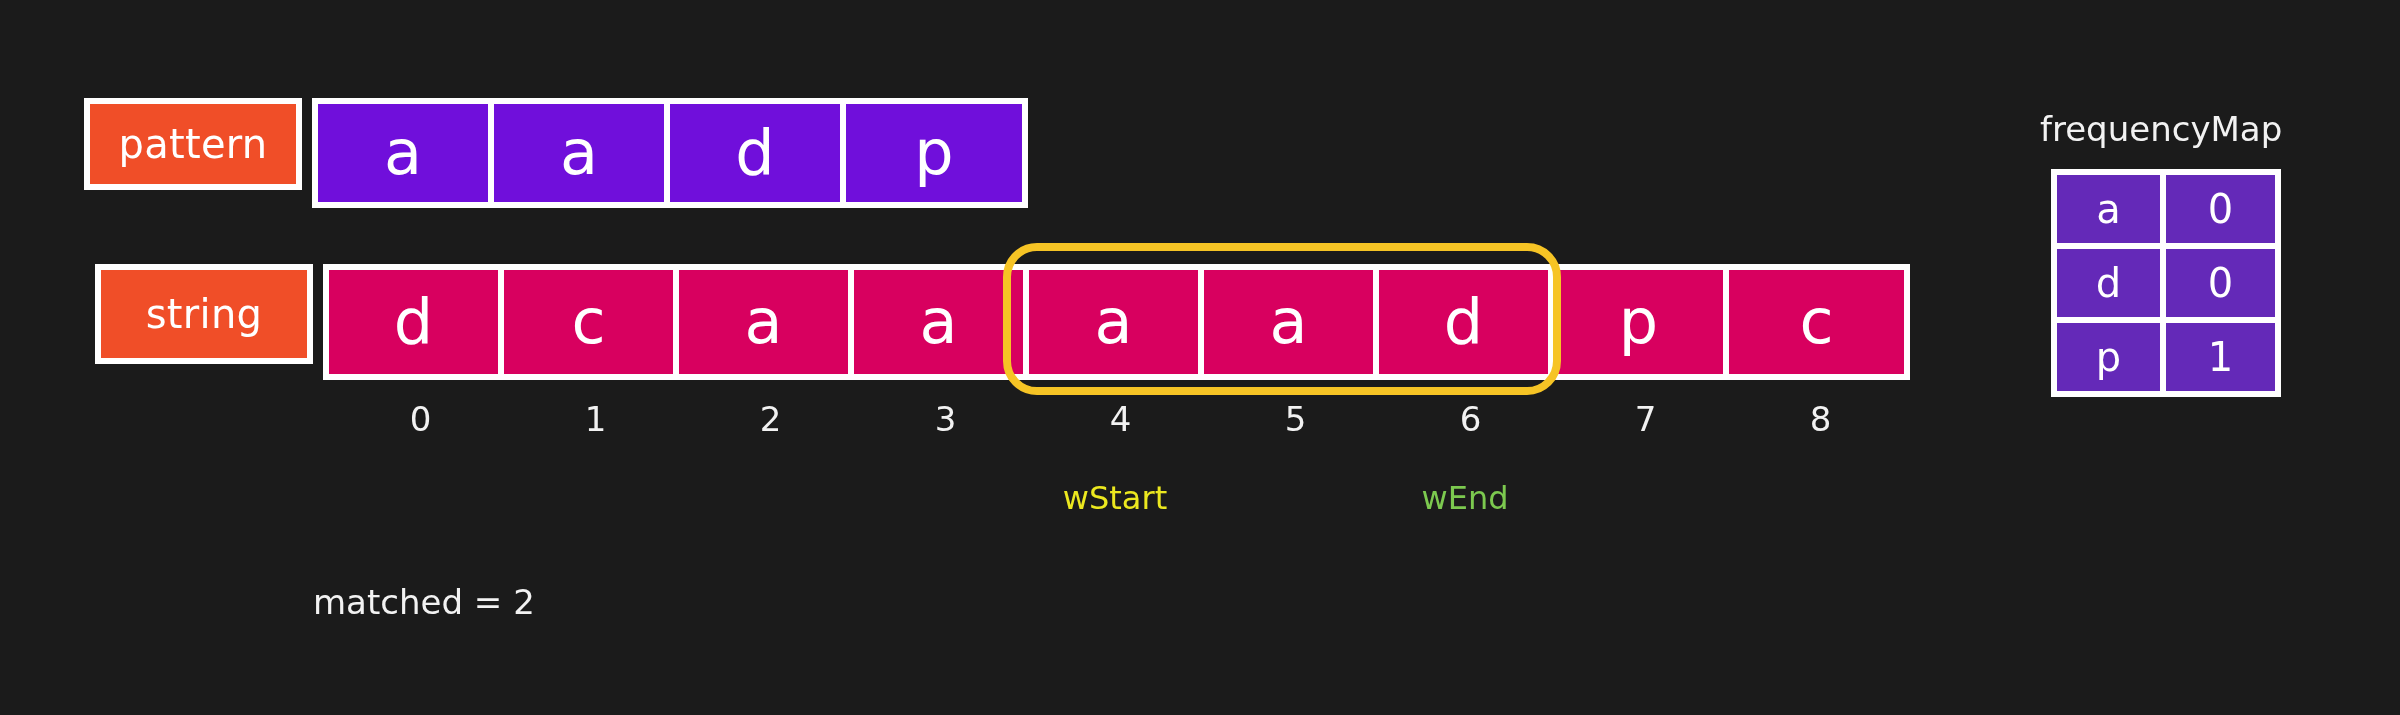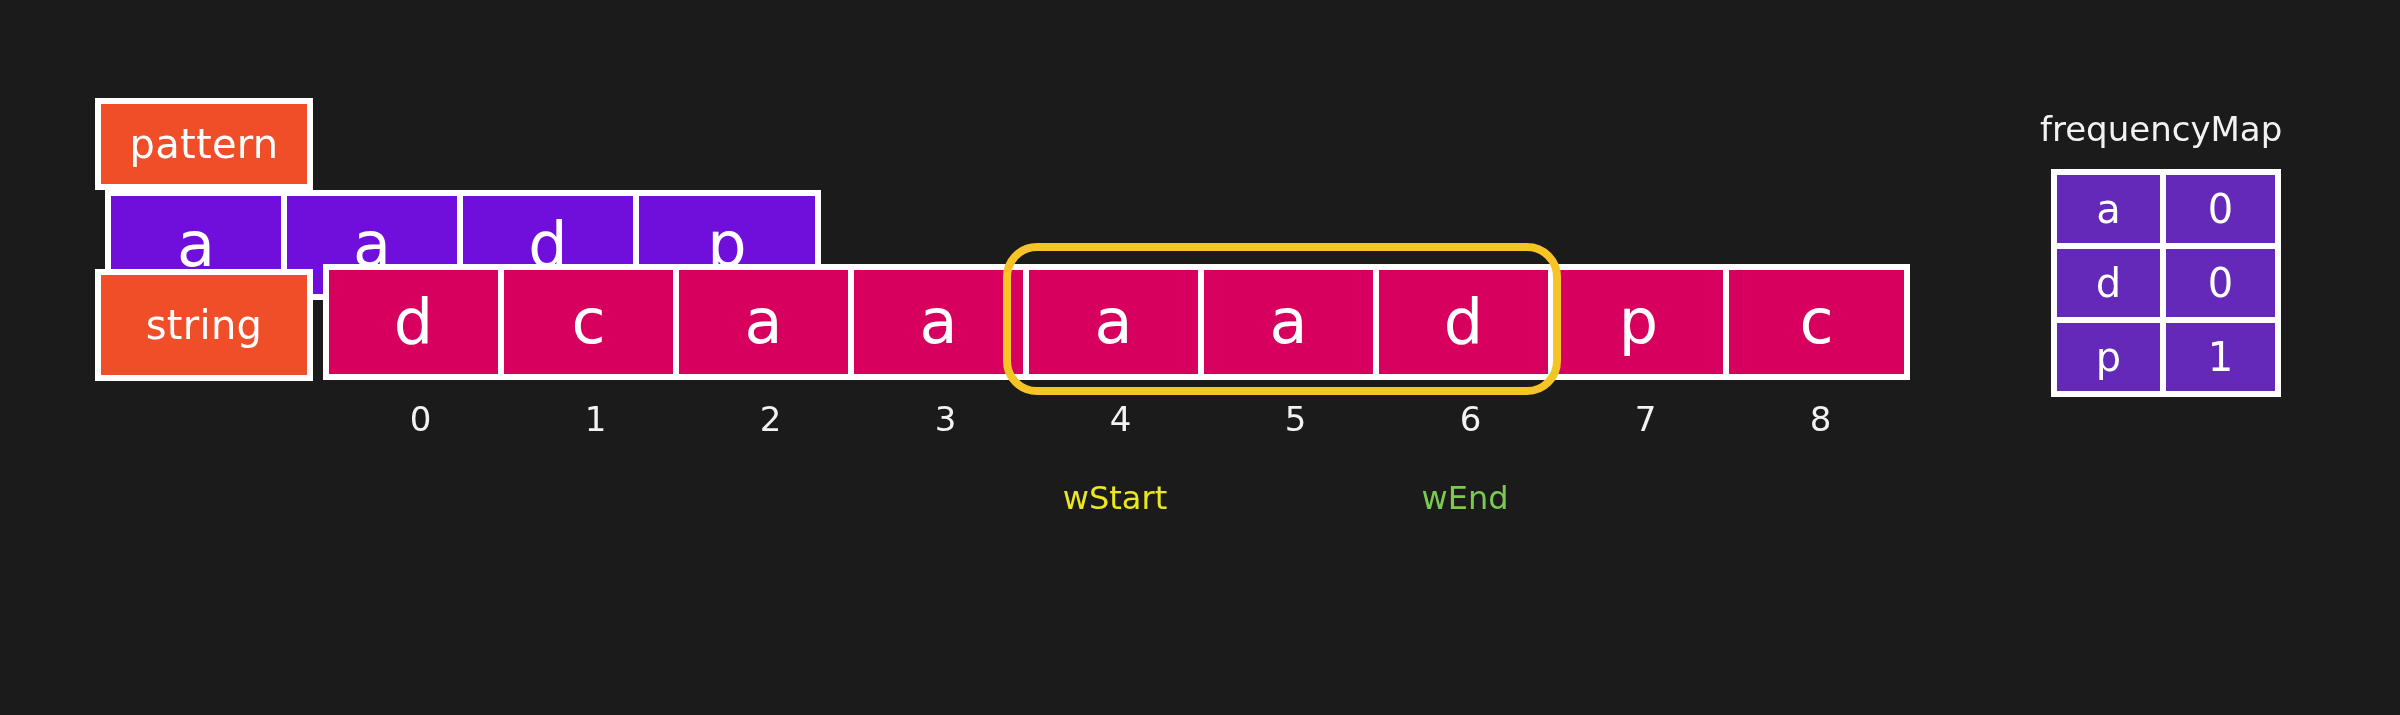--- a/index.html
+++ b/index.html
@@ -62,28 +62,28 @@
     font-size: 62px;
     line-height: 1;
     border-right: 6px solid #ffffff;
   }
   .cell:last-child { border-right: none; }
 
   .cell.purple { background: #700fdb; }
   .cell.pink   { background: #d8005f; }
 
   
-  #pattern-row { left: 95px; top: 98px; flex-direction: column; }
+  #pattern-row { left: 84px; top: 98px; }
   #pattern-row .row-label { width: 218px; height: 92px; }
   #pattern-row .cells { margin-left: 10px; height: 110px; }
   #pattern-row .cell { width: 176px; }
 
   
   #string-row { left: 95px; top: 264px; }
-  #string-row .row-label { width: 218px; height: 112px; margin-top: 5px; }
+  #string-row .row-label { width: 218px; height: 100px; }
   #string-row .cells { margin-left: 10px; height: 116px; }
   #string-row .cell { width: 175px; }
 
   
   #window-box {
     position: absolute;
     left: 1003px;
     top: 243px;
     width: 558px;
     height: 152px;
@@ -207,20 +207,21 @@
       <div class="index-label">4</div>
       <div class="index-label">5</div>
       <div class="index-label">6</div>
       <div class="index-label">7</div>
       <div class="index-label">8</div>
     </div>
 
   <div class="pointer-label" id="wend-label">wEnd</div>
   <div class="pointer-label" id="wstart-label">wStart</div>
 
+  <div id="matched-text">matched = 2</div>
 
   <div id="freqmap">
     <div id="freqmap-title">frequencyMap</div>
     <div id="freqmap-table">
         <div class="freq-row">
           <div class="freq-cell key">a</div>
           <div class="freq-cell value">0</div>
         </div>
         <div class="freq-row">
           <div class="freq-cell key">d</div>

